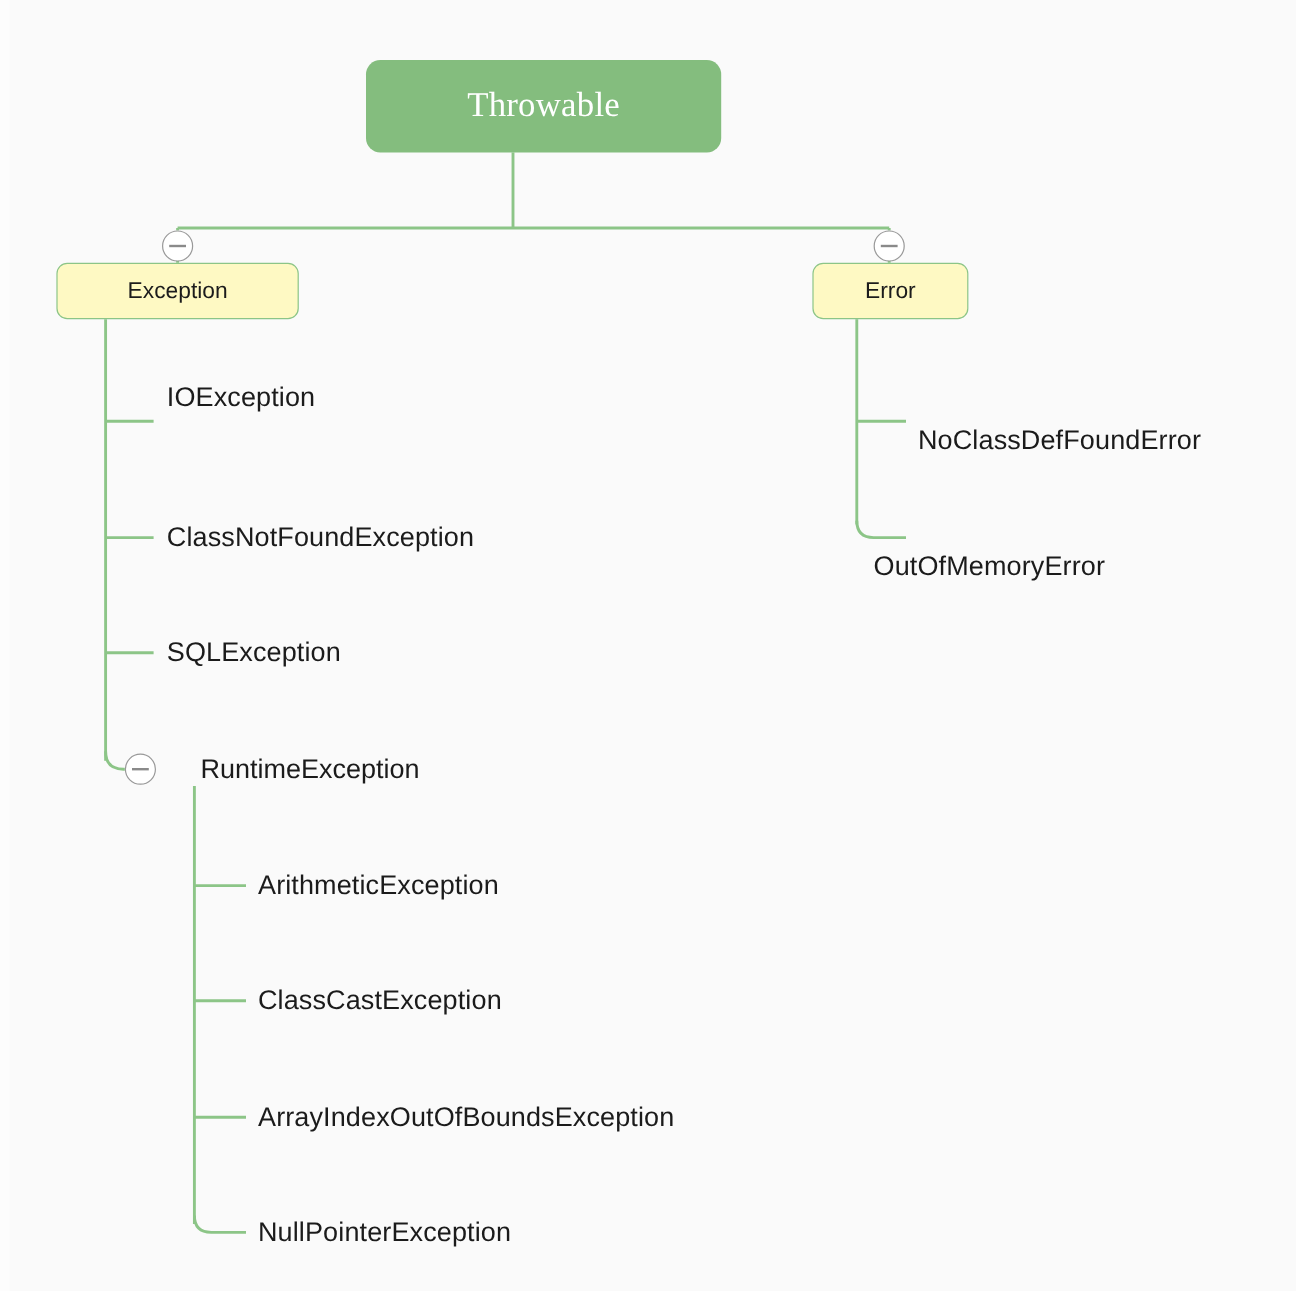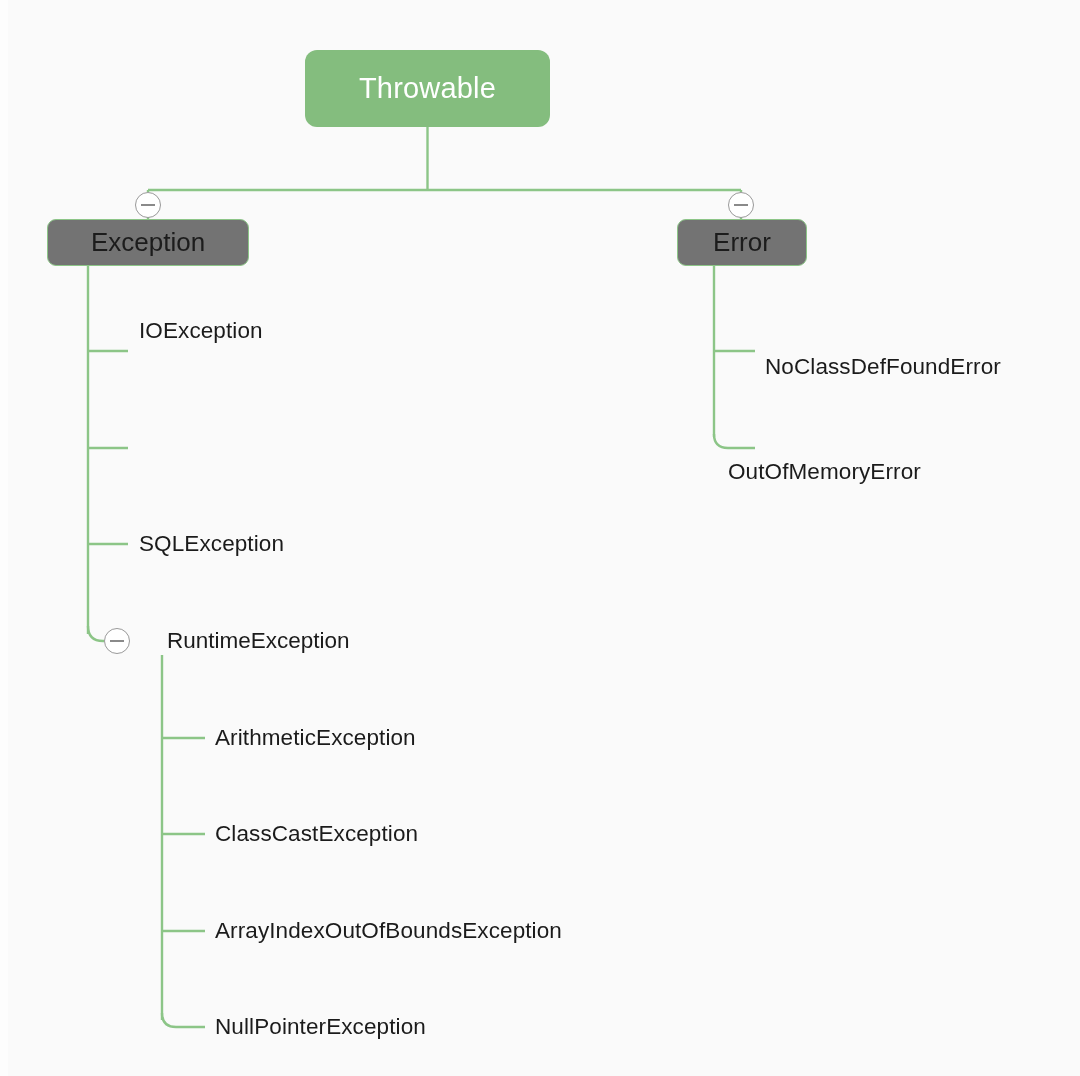--- a/index.html
+++ b/index.html
@@ -46,24 +46,24 @@
     white-space: nowrap;
   }
   .node-root {
     background: #84bd7e;
     color: #ffffff;
     font-size: 29px;
     letter-spacing: 0.2px;
     border-radius: 12px;
   }
   .node-branch {
-    background: #737373;
+    background: #fef9c3;
     border: 1.6px solid #8cc587;
     color: #1c1c1c;
-    font-size: 26px;
+    font-size: 19px;
   }
 
   
   .leaf-label {
     position: absolute;
     color: #1b1b1b;
     font-size: 22.5px;
     white-space: nowrap;
     letter-spacing: 0.1px;
     line-height: 1;
@@ -129,32 +129,33 @@
       <path d="M 162 834 L 205 834"></path>
       <path d="M 162 931 L 205 931"></path>
       <path d="M 162 1013 Q 162 1027 176 1027 L 205 1027"></path>
 
       <path d="M 714 266 L 714 437"></path>
       <path d="M 714 351 L 755 351"></path>
       <path d="M 714 434 Q 714 448 728 448 L 755 448"></path>
     </g>
   </svg>
 
-  <div class="node-box node-root" style="left:305px; top:50px; width:245px; height:77px;">
+  <div class="node-box node-root" style="left:305px; top:50px; width:296px; height:77px;font-family:Liberation Serif, serif;">
     <span>Throwable</span>
   </div>
 
   <div class="collapse-toggle" style="left:135px; top:192px;"></div>
 
   <div class="node-box node-branch" style="left:47px; top:219px; width:202px; height:47px;">
     <span>Exception</span>
   </div>
 
   <div class="leaf-label" style="left:139px; top:320px;">IOException</div>
 
+  <div class="leaf-label" style="left:139px; top:437px;">ClassNotFoundException</div>
 
   <div class="leaf-label" style="left:139px; top:533px;">SQLException</div>
 
   <div class="collapse-toggle" style="left:104px; top:628px;"></div>
 
   <div class="sub-node-label" style="left:139px; top:630px;margin-left:28px;">RuntimeException</div>
 
   <div class="leaf-label" style="left:215px; top:727px;">ArithmeticException</div>
 
   <div class="leaf-label" style="left:215px; top:823px;">ClassCastException</div>

